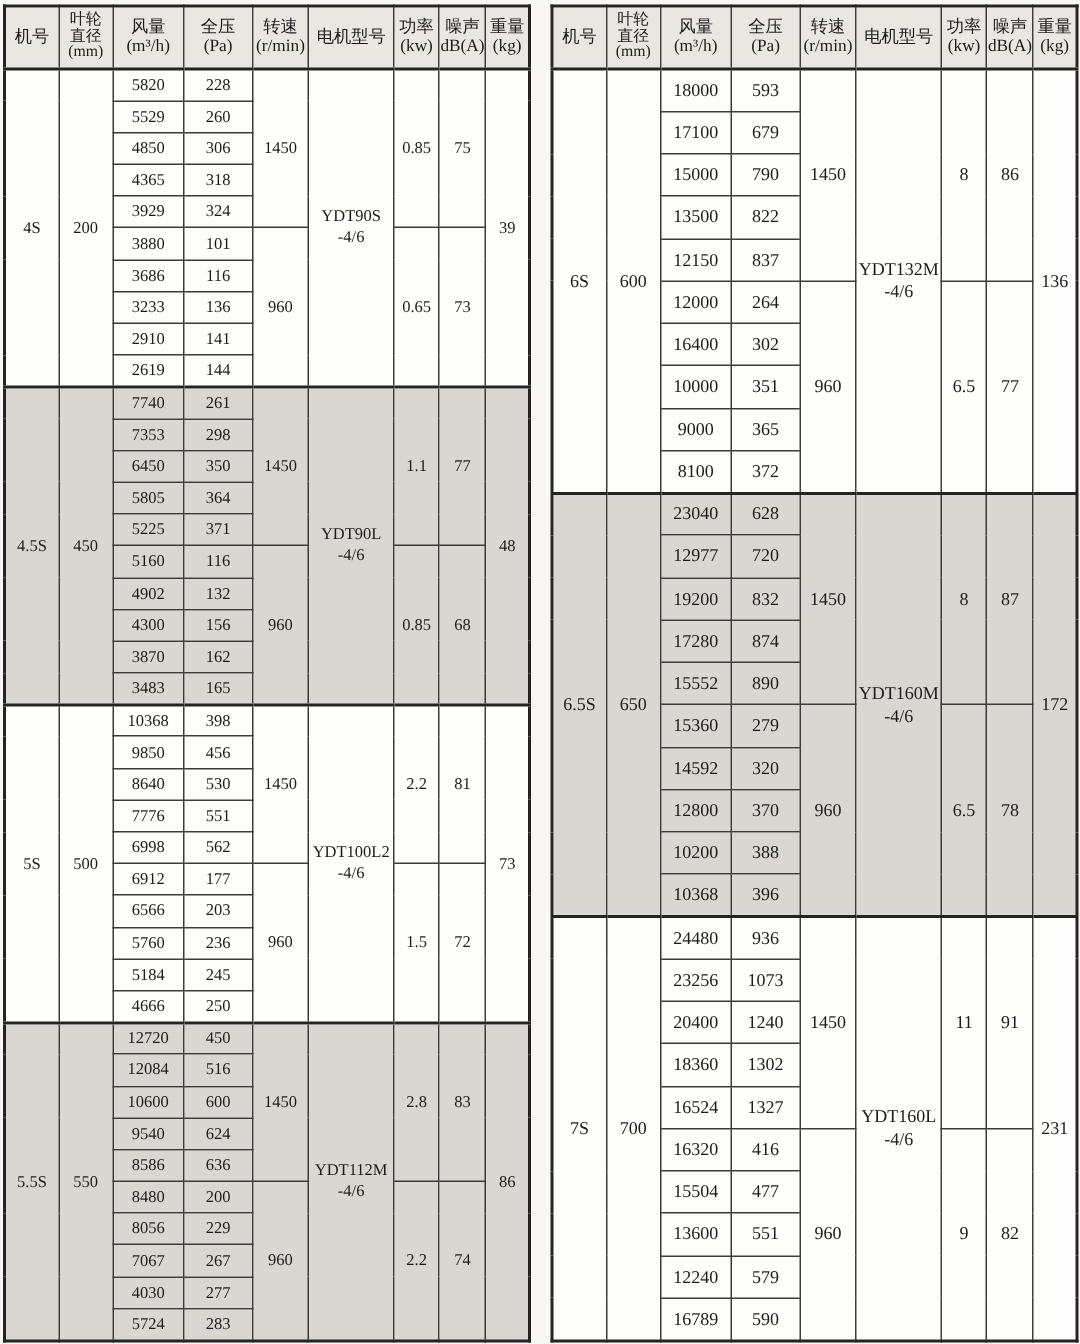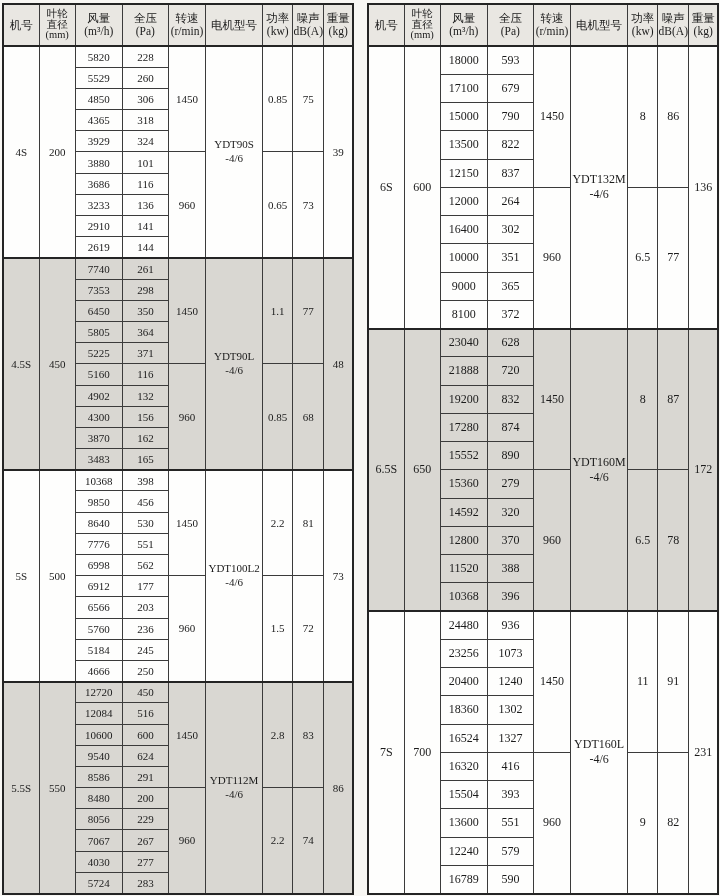--- a/index.html
+++ b/index.html
@@ -279,21 +279,21 @@
         <tr>
           <td>10600</td>
           <td>600</td>
         </tr>
         <tr>
           <td>9540</td>
           <td>624</td>
         </tr>
         <tr>
           <td>8586</td>
-          <td>291</td>
+          <td>636</td>
         </tr>
         <tr>
           <td>8480</td>
           <td>200</td>
           <td rowspan="5">960</td>
           <td rowspan="5">2.2</td>
           <td rowspan="5">74</td>
         </tr>
         <tr>
           <td>8056</td>
@@ -430,21 +430,21 @@
           <td rowspan="5">1450</td>
           <td rowspan="10">
             <div>YDT160M</div>
             <div>-4/6</div>
           </td>
           <td rowspan="5">8</td>
           <td rowspan="5">87</td>
           <td rowspan="10">172</td>
         </tr>
         <tr>
-          <td>21888</td>
+          <td>12977</td>
           <td>720</td>
         </tr>
         <tr>
           <td>19200</td>
           <td>832</td>
         </tr>
         <tr>
           <td>17280</td>
           <td>874</td>
         </tr>
@@ -461,21 +461,21 @@
         </tr>
         <tr>
           <td>14592</td>
           <td>320</td>
         </tr>
         <tr>
           <td>12800</td>
           <td>370</td>
         </tr>
         <tr>
-          <td>11520</td>
+          <td>10200</td>
           <td>388</td>
         </tr>
         <tr>
           <td>10368</td>
           <td>396</td>
         </tr>
       </tbody>
       <tbody>
         <tr>
           <td rowspan="10">7S</td>
@@ -509,21 +509,21 @@
         </tr>
         <tr>
           <td>16320</td>
           <td>416</td>
           <td rowspan="5">960</td>
           <td rowspan="5">9</td>
           <td rowspan="5">82</td>
         </tr>
         <tr>
           <td>15504</td>
-          <td>393</td>
+          <td>477</td>
         </tr>
         <tr>
           <td>13600</td>
           <td>551</td>
         </tr>
         <tr>
           <td>12240</td>
           <td>579</td>
         </tr>
         <tr>

